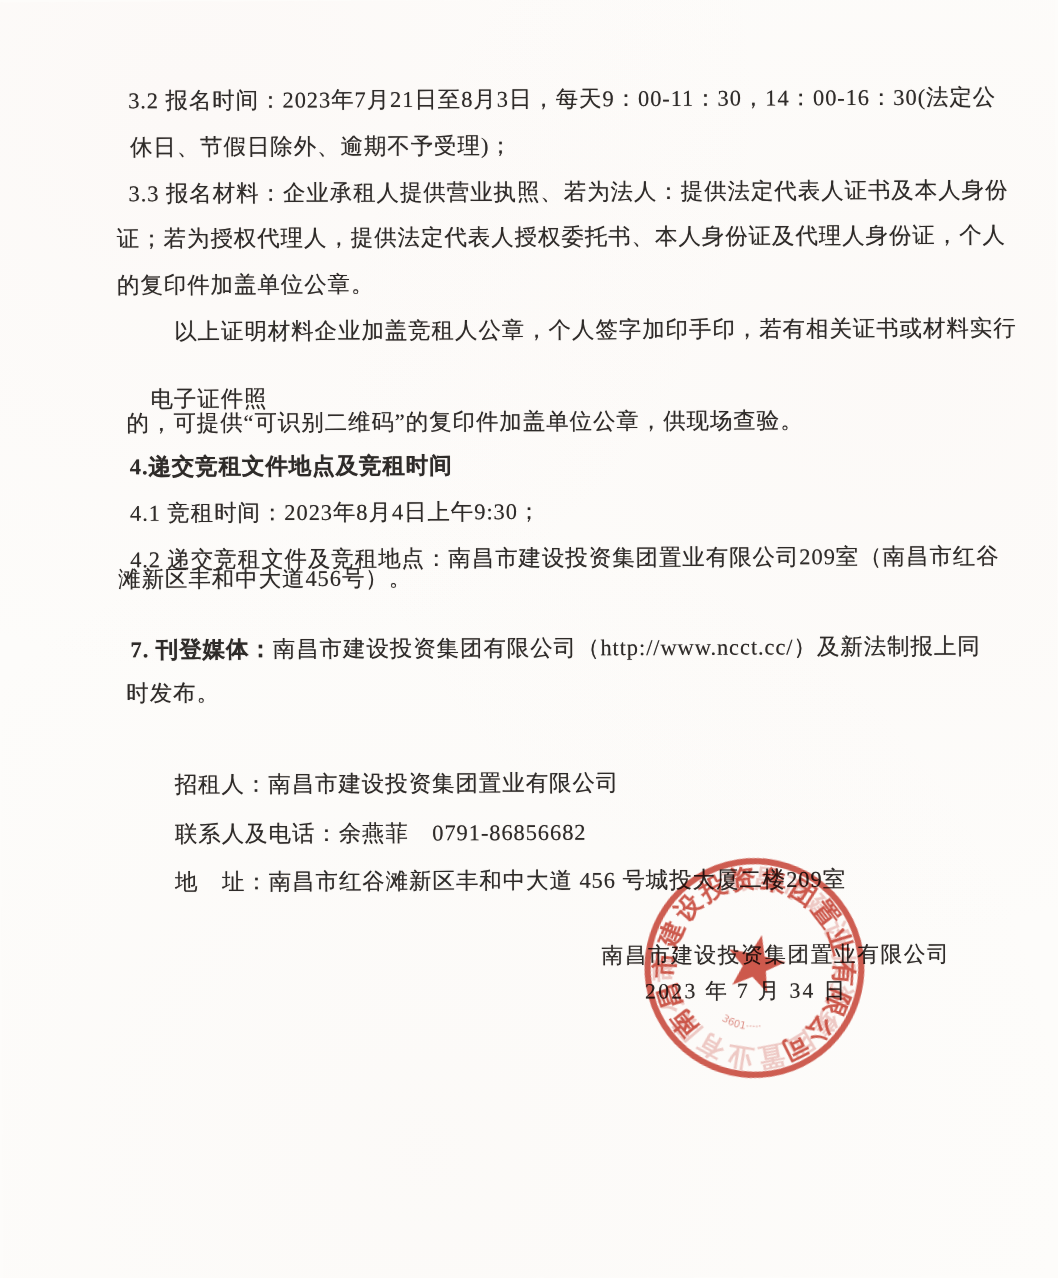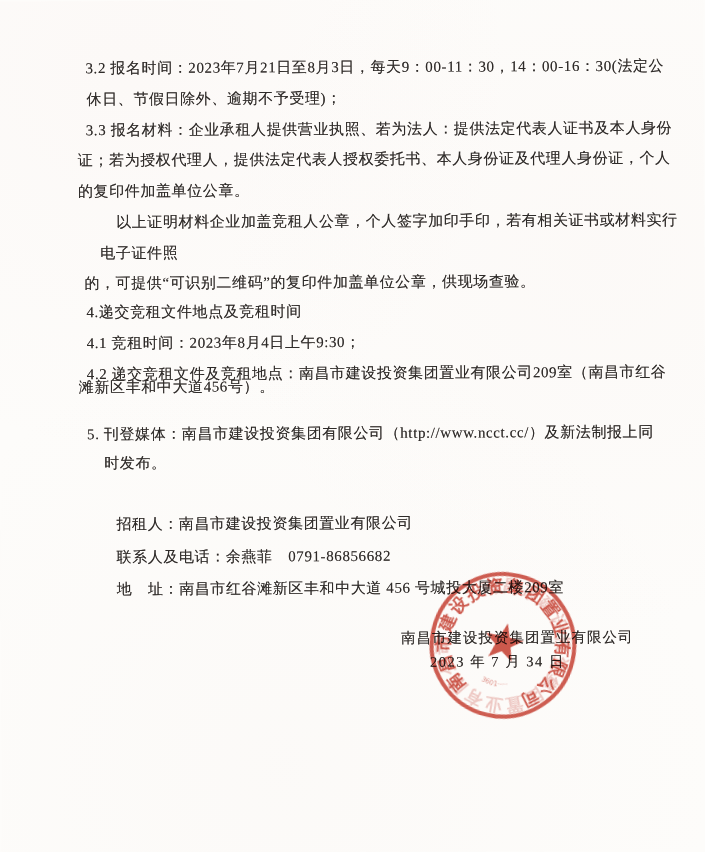--- a/index.html
+++ b/index.html
@@ -19,21 +19,21 @@
   }
   .ln{
     position:absolute;
     white-space:nowrap;
     font-size:15px;
     line-height:20px;
     color:#2e2b29;
     letter-spacing:0.6px;
     text-shadow:0 0 0.5px rgba(60,50,45,0.55);
   }
-  .bold{font-weight:400;text-align:center;}
+  .bold{font-weight:700;text-align:center;}
   .sig{font-size:14.5px;}
   .stamp{
     position:absolute;left:414px;top:571px;width:176px;height:150px;
     transform:rotate(13deg);
     mix-blend-mode:multiply;
     z-index:3;
     opacity:0.92;
   }
   .stamp svg{width:100%;height:100%;filter:blur(0.3px);}
   .txt-layer{position:relative;z-index:1;}
@@ -46,32 +46,32 @@
   <div class="txt-layer">
 
     <div class="ln" style="top:57px;left:87px;">3.2 报名时间：2023年7月21日至8月3日，每天9：00-11：30，14：00-16：30(法定公</div>
     <div class="ln" style="top:88px;left:88px;">休日、节假日除外、逾期不予受理)；</div>
 
     <div class="ln" style="top:119px;left:87px;">3.3 报名材料：企业承租人提供营业执照、若为法人：提供法定代表人证书及本人身份</div>
     <div class="ln" style="top:149px;left:79px;">证；若为授权代理人，提供法定代表人授权委托书、本人身份证及代理人身份证，个人</div>
     <div class="ln" style="top:180px;left:79px;">的复印件加盖单位公章。</div>
 
     <div class="ln" style="top:211px;left:117px;">以上证明材料企业加盖竞租人公章，个人签字加印手印，若有相关证书或材料实行</div>
-    <div class="ln" style="top:242px;left:101px;">电子证件照</div>
+    <div class="ln" style="top:256px;left:101px;">电子证件照</div>
     <div class="ln" style="top:272px;left:85px;">的，可提供“可识别二维码”的复印件加盖单位公章，供现场查验。</div>
 
     <div class="ln bold" style="top:301px;left:87px;">4.递交竞租文件地点及竞租时间</div>
 
     <div class="ln" style="top:332px;left:87px;">4.1 竞租时间：2023年8月4日上午9:30；</div>
 
     <div class="ln" style="top:363px;left:87px;">4.2 递交竞租文件及竞租地点：南昌市建设投资集团置业有限公司209室（南昌市红谷</div>
     <div class="ln" style="top:376px;left:79px;">滩新区丰和中大道456号）。</div>
 
-    <div class="ln" style="top:423px;left:87px;"><span class="bold">5. 刊登媒体：</span><span>南昌市建设投资集团有限公司（http://www.ncct.cc/）及新法制报上同</span></div>
-    <div class="ln" style="top:452px;left:84px;margin-left:20px;">时发布。</div>
+    <div class="ln" style="top:423px;left:87px;"><span class="bold">7. 刊登媒体：</span><span>南昌市建设投资集团有限公司（http://www.ncct.cc/）及新法制报上同</span></div>
+    <div class="ln" style="top:452px;left:84px;">时发布。</div>
 
     <div class="ln" style="top:513px;left:116px;">招租人：南昌市建设投资集团置业有限公司</div>
     <div class="ln" style="top:546px;left:116px;">联系人及电话：余燕菲　0791-86856682</div>
     <div class="ln" style="top:578px;left:116px;">地　址：南昌市红谷滩新区丰和中大道 456 号城投大厦二楼209室</div>
 
     <div class="ln sig" style="top:628px;left:400px;letter-spacing:1px;">南昌市建设投资集团置业有限公司</div>
     <div class="ln sig" style="top:652px;left:429px;letter-spacing:1.5px;">2023 年 7 月 34 日</div>
 
   </div>
 

